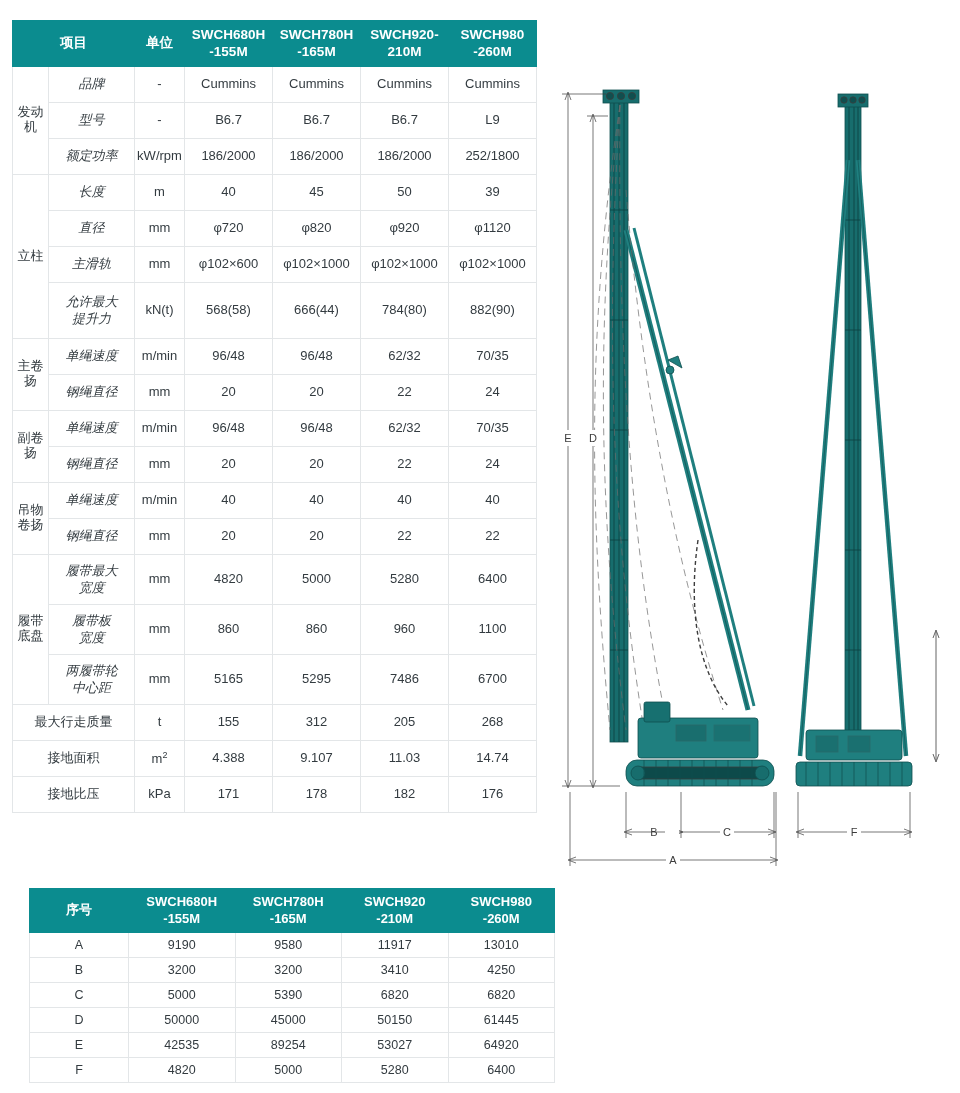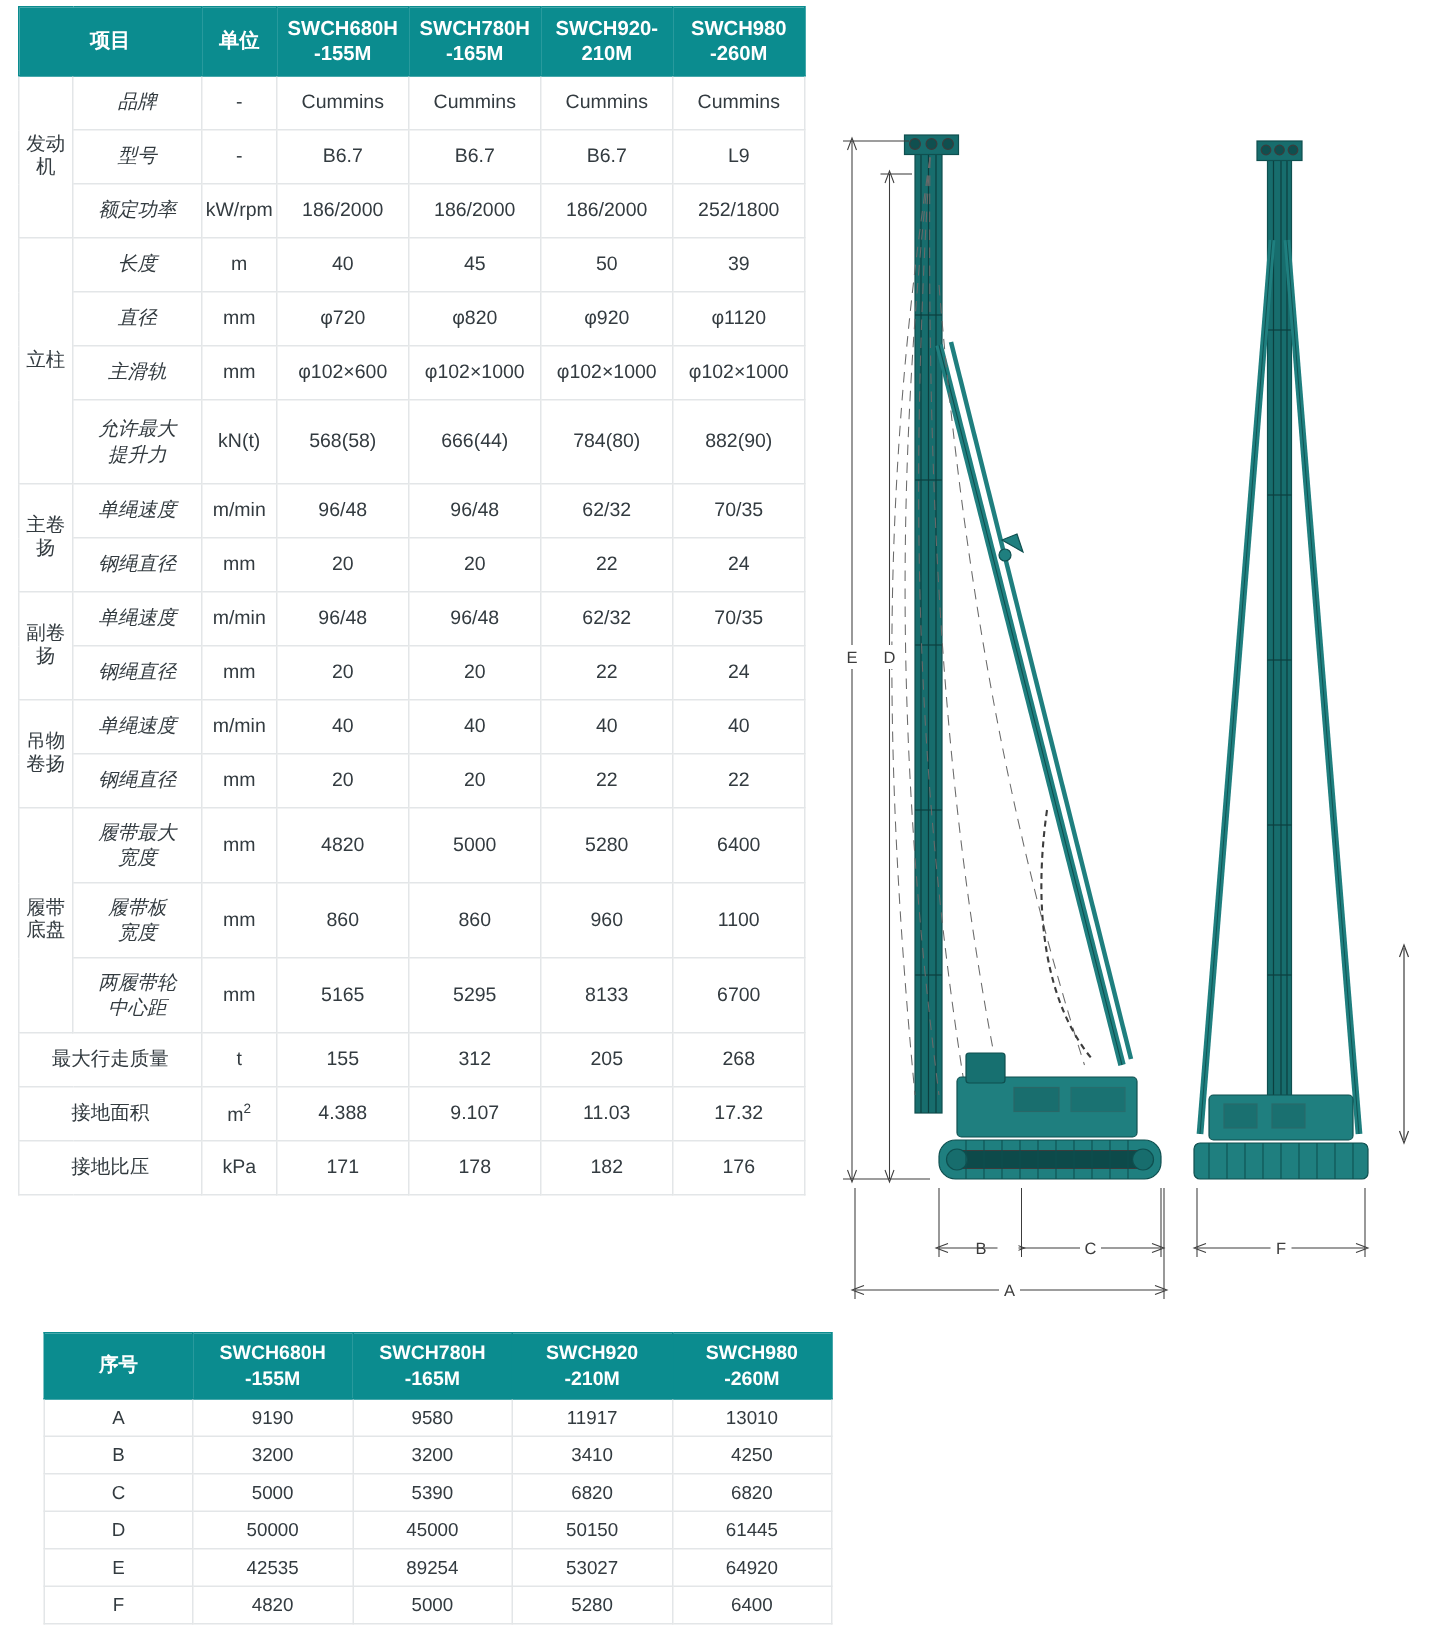--- a/index.html
+++ b/index.html
@@ -13,21 +13,21 @@
     position: relative;
     width: 960px;
     height: 1093px;
     overflow: hidden;
   }
 
   
   #spec-wrap {
     position: absolute;
     left: 12px;
-    top: 4px;
+    top: 20px;
     width: 618px;
   }
   table.spec {
     border-collapse: collapse;
     width: 525px;
     table-layout: fixed;
   }
   table.spec th, table.spec td {
     border: 1px solid #e3e6e8;
     font-size: 13px;
@@ -312,39 +312,39 @@
           <td class="val">1100</td>
         </tr>
         <tr>
           <td class="item" style="height:50px">
             <div>两履带轮</div>
             <div>中心距</div>
           </td>
           <td class="unit">mm</td>
           <td class="val">5165</td>
           <td class="val">5295</td>
-          <td class="val">8133</td>
+          <td class="val">7486</td>
           <td class="val">6700</td>
         </tr>
 
         <tr>
           <td class="span2" colspan="2">最大行走质量</td>
           <td class="unit">t</td>
           <td class="val">155</td>
           <td class="val">312</td>
           <td class="val">205</td>
           <td class="val">268</td>
         </tr>
         <tr>
           <td class="span2" colspan="2">接地面积</td>
           <td class="unit"><span>m</span><span class="sup">2</span></td>
           <td class="val">4.388</td>
           <td class="val">9.107</td>
           <td class="val">11.03</td>
-          <td class="val">17.32</td>
+          <td class="val">14.74</td>
         </tr>
         <tr>
           <td class="span2" colspan="2">接地比压</td>
           <td class="unit">kPa</td>
           <td class="val">171</td>
           <td class="val">178</td>
           <td class="val">182</td>
           <td class="val">176</td>
         </tr>
       </tbody>

